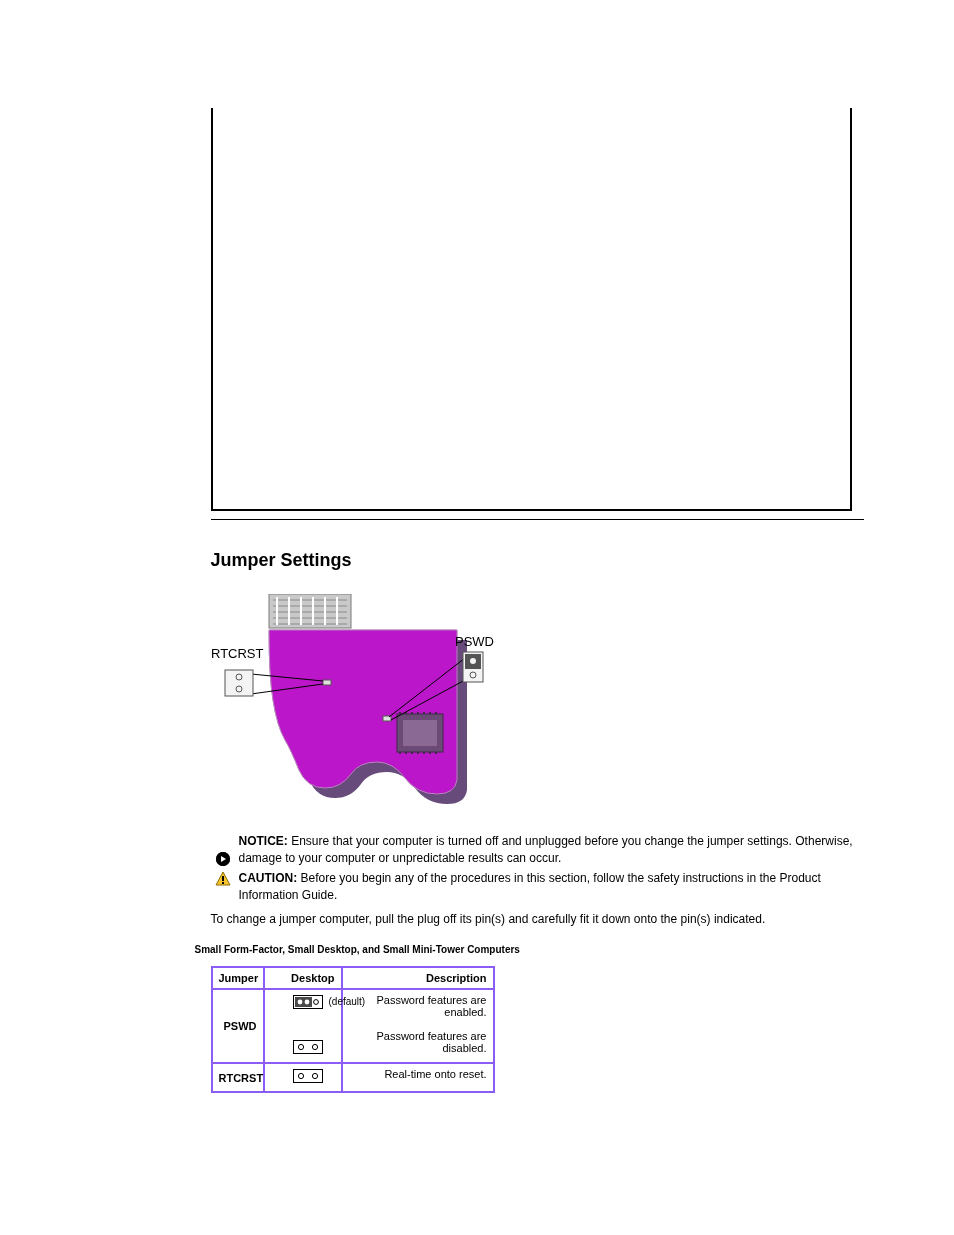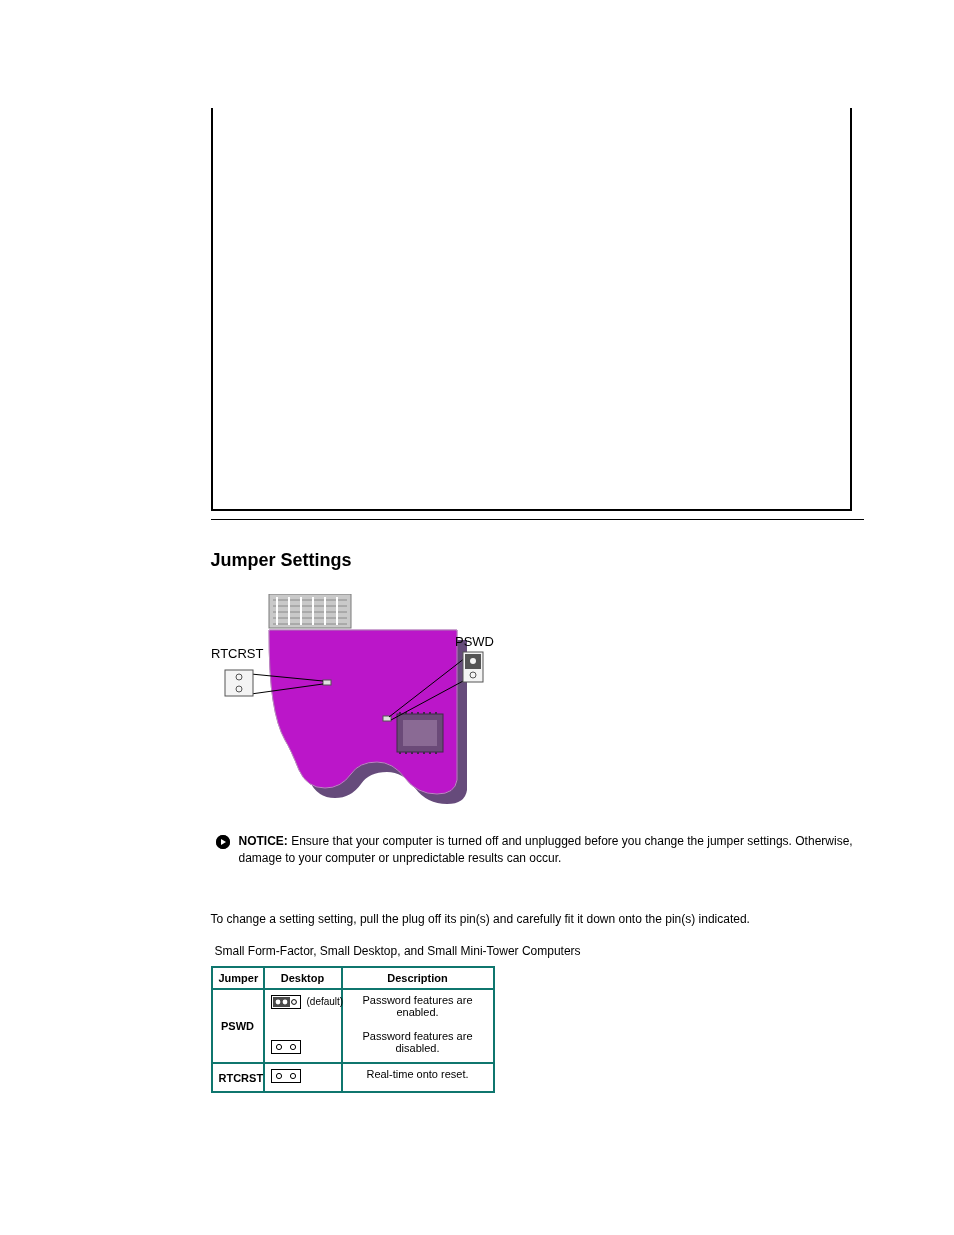--- a/index.html
+++ b/index.html
@@ -88,62 +88,64 @@
   .notice-text .lead {
     font-weight: bold;
   }
   .caution-block {
     top: 870px;
     max-width: 700px;
   }
   .notice-block {
     top: 833px;
     max-width: 700px;
+    align-items: flex-end;
   }
 
   
   .jumper-caption {
     position: absolute;
-    left: 124px;
+    left: 104px;
     top: 944px;
-    font-size: 12px;
-    font-weight: normal;
+    font-size: 10px;
+    font-weight: bold;
   }
   table.jumper {
     position: absolute;
     left: 120px;
     top: 966px;
     border-collapse: collapse;
     width: 282px;
     table-layout: fixed;
   }
   table.jumper th, table.jumper td {
-    border: 2px solid #0f766e;
+    border: 2px solid #8b5cf6;
     font-size: 11px;
     vertical-align: top;
     padding: 4px 6px;
-    text-align: center;
+    text-align: right;
   }
   table.jumper th {
     font-weight: bold;
   }
   table.jumper col.c0 { width: 52px; }
   table.jumper col.c1 { width: 78px; }
   table.jumper col.c2 { width: 152px; }
   .jumper-label {
     font-weight: bold;
     vertical-align: middle !important;
   }
   .setting-cell {
     line-height: 1.3;
   }
   .setting-row {
     display: flex;
     align-items: center;
     margin-bottom: 4px;
+    margin-left: 22px;
   }
   .setting-pins {
     flex: 0 0 auto;
     margin-right: 6px;
   }
   .setting-txt {
     font-size: 10px;
   }
 
   
@@ -259,22 +261,35 @@
         <circle cx="8" cy="8" r="7" fill="#000"></circle>
         <polygon points="6,5 11,8 6,11" fill="#fff"></polygon>
       </svg>
     </span>
     <span class="notice-text">
       <span class="lead">NOTICE:</span>
       <span>Ensure that your computer is turned off and unplugged before you change the jumper settings. Otherwise, damage to your computer or unpredictable results can occur.</span>
     </span>
   </div>
 
-
-  <div style="position:absolute; left:120px; top:912px; width:700px; font-size:12px;">To change a setting setting, pull the plug off its pin(s) and carefully fit it down onto the pin(s) indicated.</div>
+  <div class="notice-row caution-block">
+    <span class="notice-icon">
+      <svg width="16" height="16" viewBox="0 0 16 16">
+        <polygon points="8,1 15,14 1,14" fill="#f7c430" stroke="#8a6d00" stroke-width="1"></polygon>
+        <rect x="7" y="5" width="2" height="5" fill="#000"></rect>
+        <rect x="7" y="11" width="2" height="2" fill="#000"></rect>
+      </svg>
+    </span>
+    <span class="notice-text">
+      <span class="lead">CAUTION:</span>
+      <span>Before you begin any of the procedures in this section, follow the safety instructions in the Product Information Guide.</span>
+    </span>
+  </div>
+
+  <div style="position:absolute; left:120px; top:912px; width:700px; font-size:12px;">To change a jumper computer, pull the plug off its pin(s) and carefully fit it down onto the pin(s) indicated.</div>
 
   <div class="jumper-caption">Small Form-Factor, Small Desktop, and Small Mini-Tower Computers</div>
 
   <table class="jumper">
     <colgroup>
       <col class="c0">
         <col class="c1">
         <col class="c2">
     </colgroup>
     <thead>

